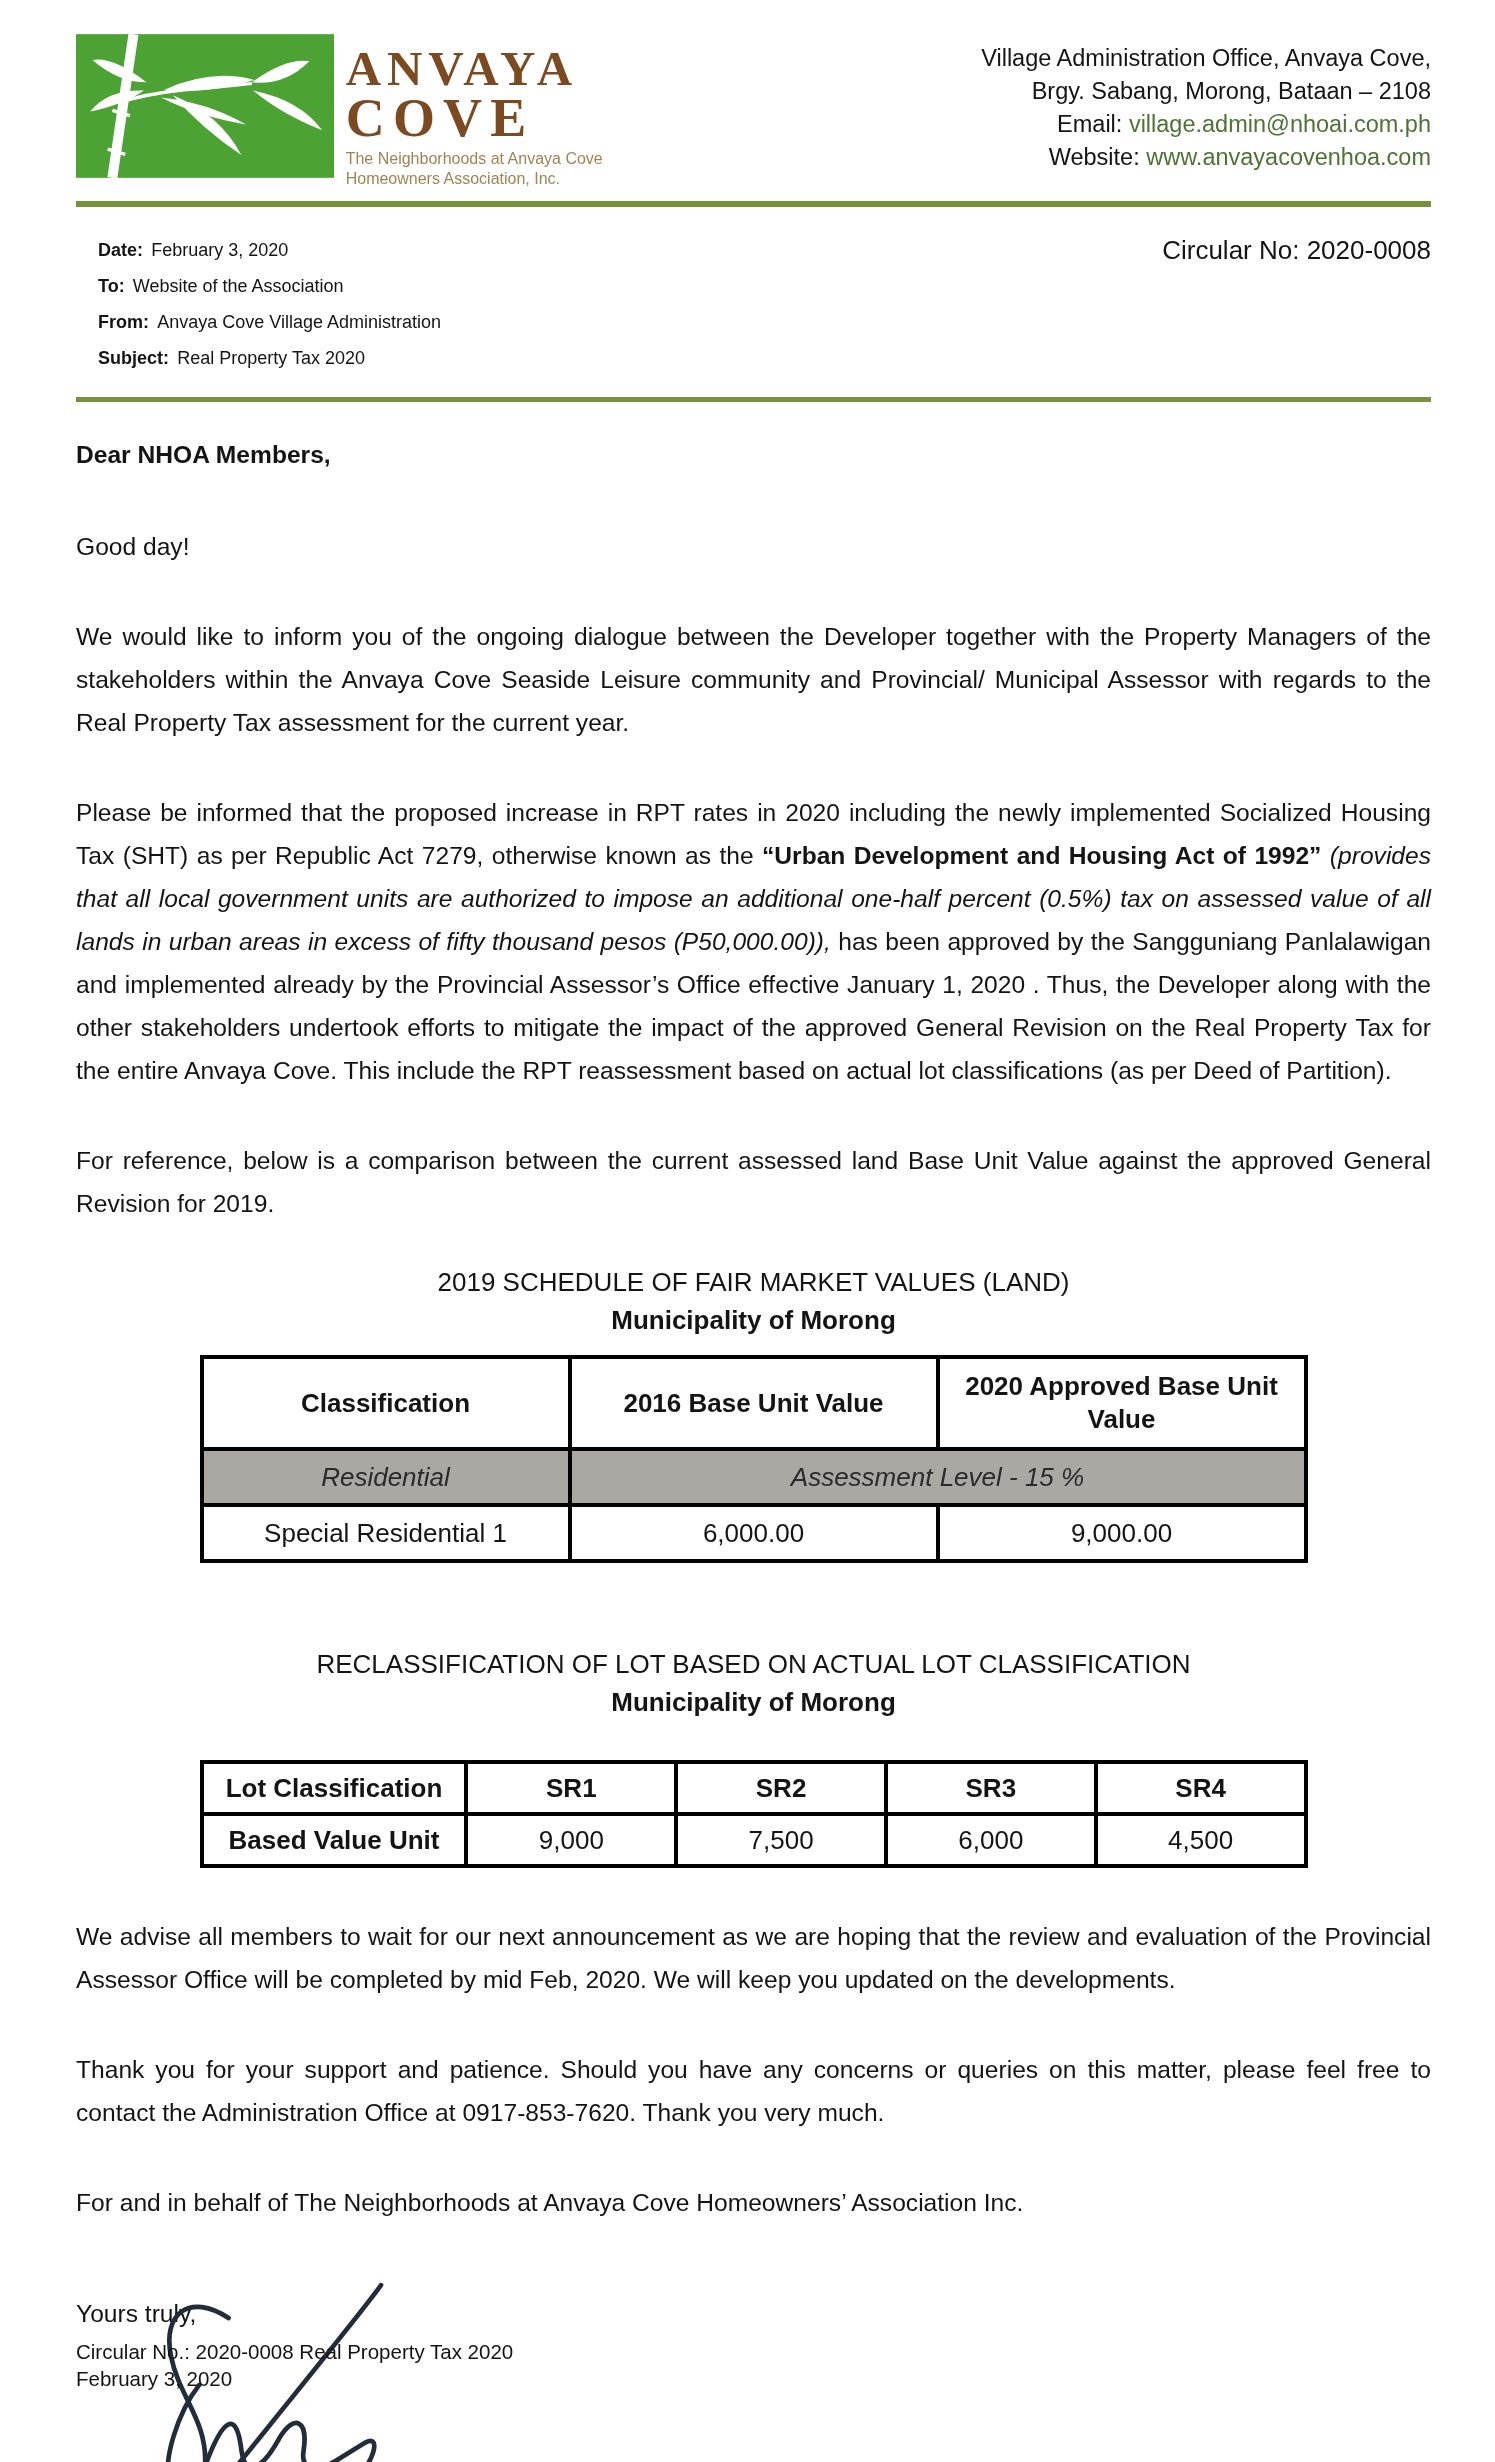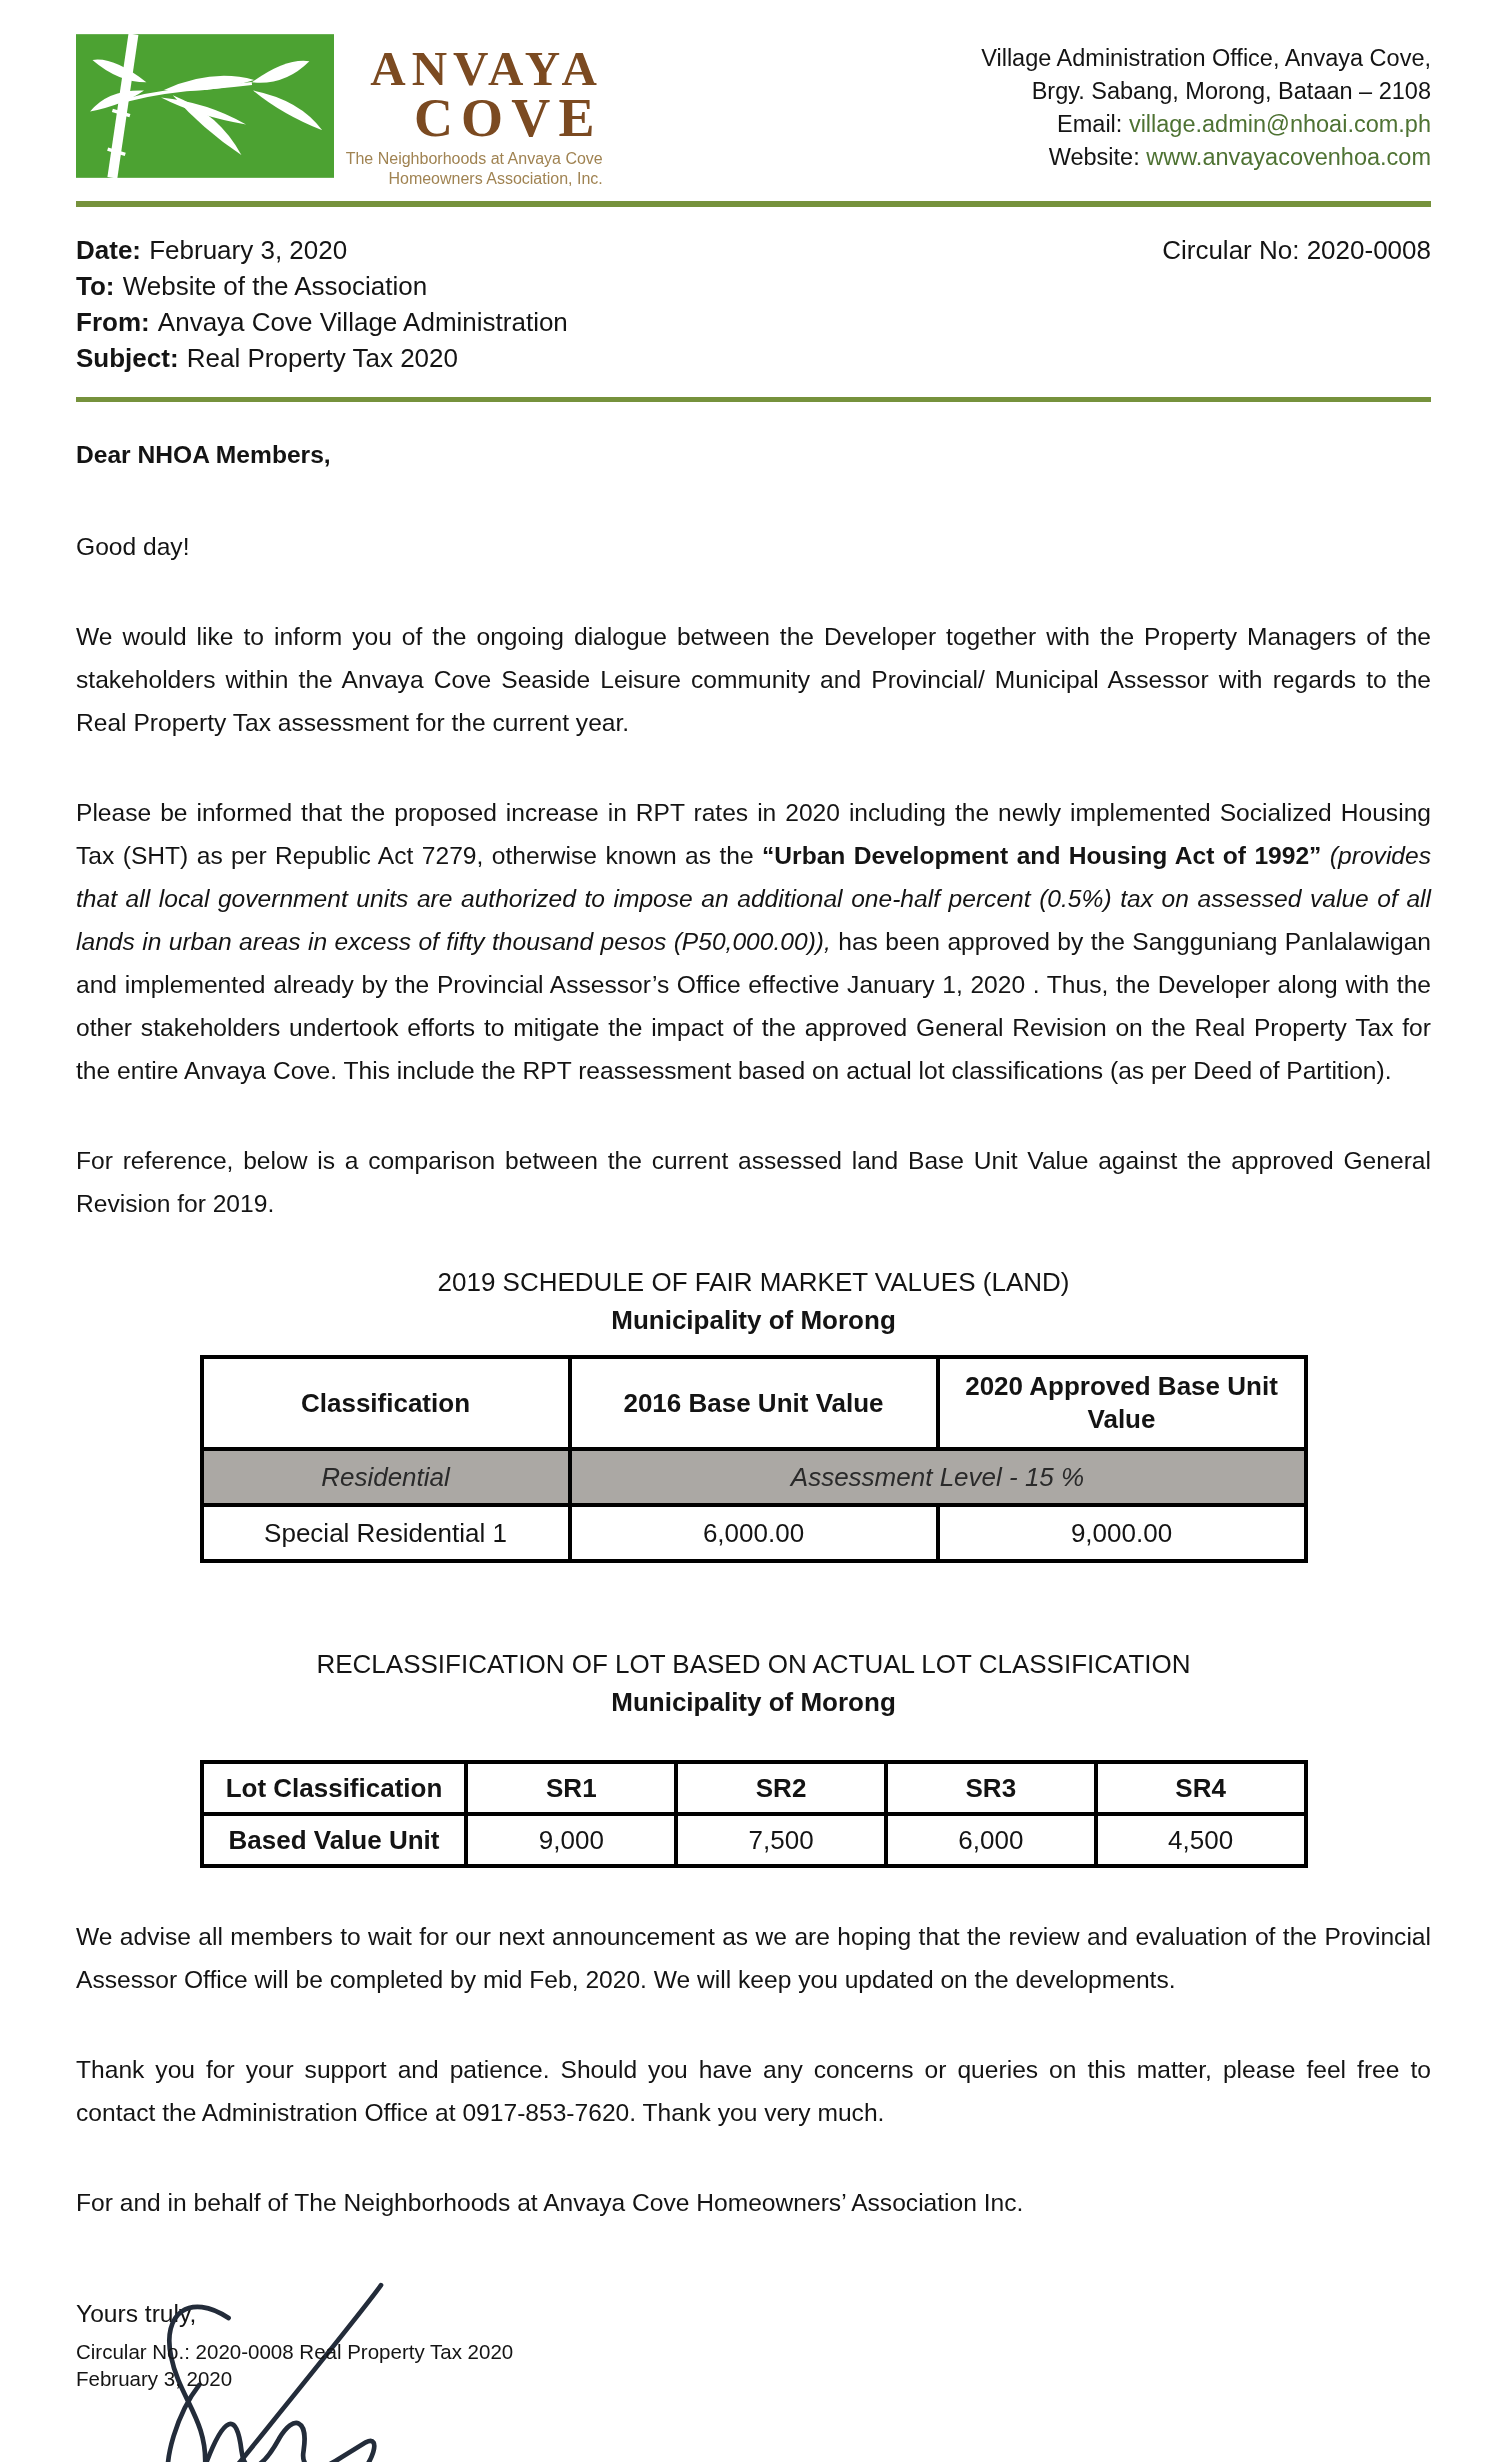--- a/index.html
+++ b/index.html
@@ -5,40 +5,40 @@
   html,body { margin:0; padding:0; background:#e8e8e8; }
   .page {
     position:relative; width:1495px; height:2462px; margin:0 auto;
     background:#ffffff; overflow:hidden;
     font-family:"Liberation Sans", sans-serif; color:#141414;
   }
   .content { padding:34px 64px 0 76px; }
 
   
   .hdr { display:flex; justify-content:space-between; align-items:flex-start; }
-  .logo { display:flex; gap:11.7px;text-align:right; }
+  .logo { display:flex; gap:11.7px; }
   .logo-box { width:258px; height:144px; flex:0 0 auto; }
   .logo-text { padding-top:10.6px; }
   .brand-1 {
     font-family:"Liberation Serif", serif; font-size:49px; line-height:47px;
     letter-spacing:5.9px; color:var(--brand-brown,#7B4A21); font-weight:600;
   }
   .brand-2 {
     font-family:"Liberation Serif", serif; font-size:54px; line-height:52px;
     letter-spacing:8.2px; color:var(--brand-brown,#7B4A21); font-weight:600;
   }
   .tagline { font-size:16px; line-height:19.3px; color:var(--tagline-brown,#A08352); margin-top:5.9px; }
   .contact { text-align:right; font-size:23.5px; line-height:33px; padding-top:8.2px; white-space:nowrap; }
   .contact .green { color:var(--link-green,#4E7233); text-decoration:none; }
 
   .rule { height:5.9px; background:var(--accent-green,#76923C); margin-top:13px; }
 
   
   .meta { display:flex; justify-content:space-between; margin-top:24.6px; }
-  .meta-left  .meta-row { font-size:26px; line-height:36px; }
+  .meta-left  .meta-row { font-size:18px; line-height:36px;margin-left:22px; }
   .meta-row .lbl { font-weight:bold; margin-right:8.2px; }
   .circular { font-size:26px; line-height:36px; }
   .rule2 { height:5.9px; background:var(--accent-green,#76923C); margin-top:21px; }
 
   
   p { margin:0; font-size:24.6px; line-height:43px; }
   .salutation { font-weight:bold; margin-top:30.5px; }
   .greeting   { margin-top:49px; }
   .para       { margin-top:47px; text-align:justify; }
   .para-plain { margin-top:47px; }

